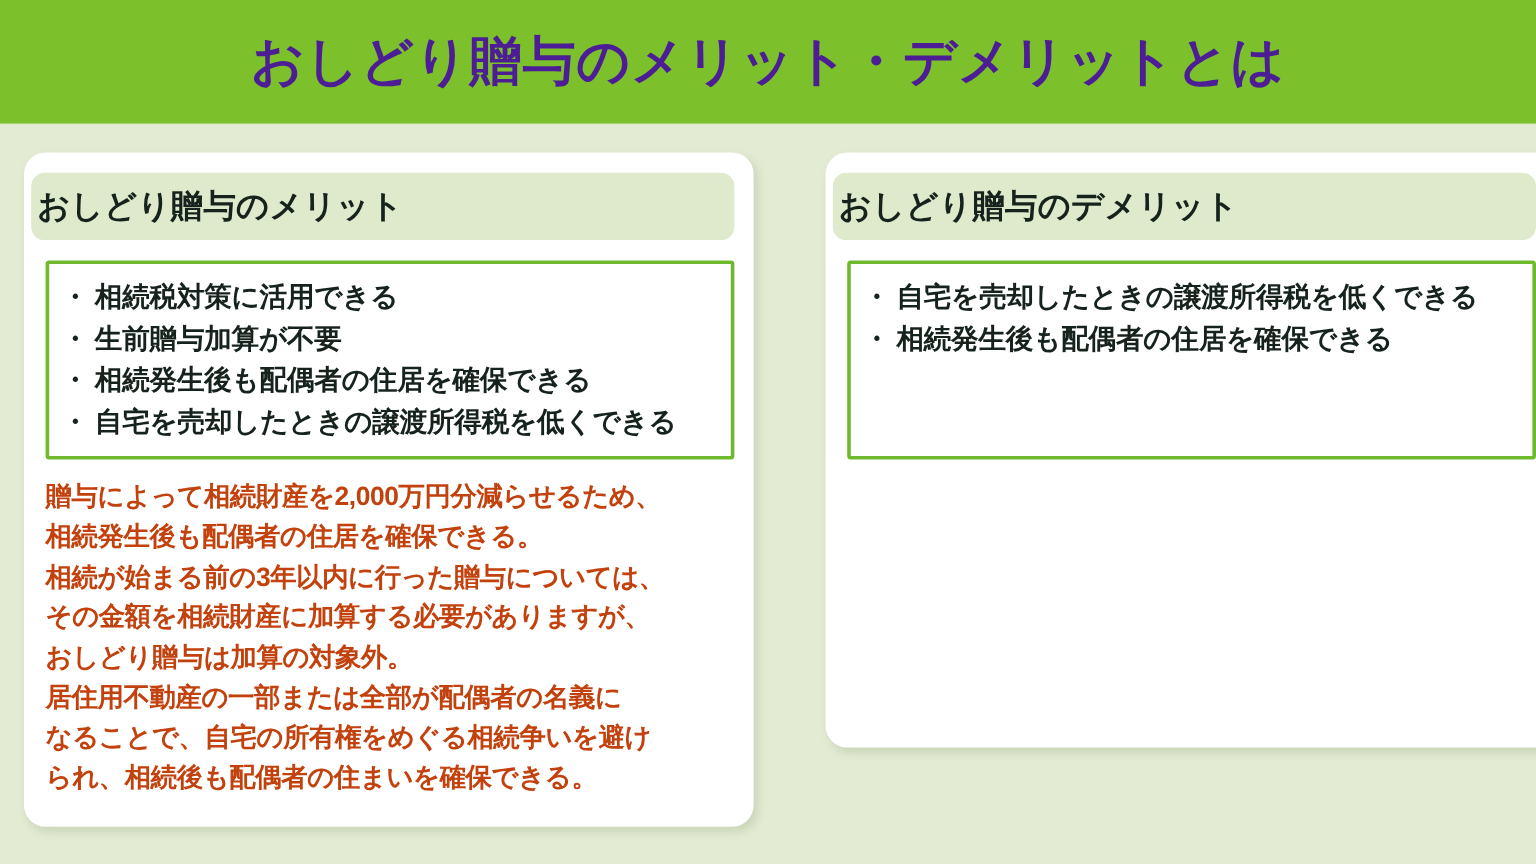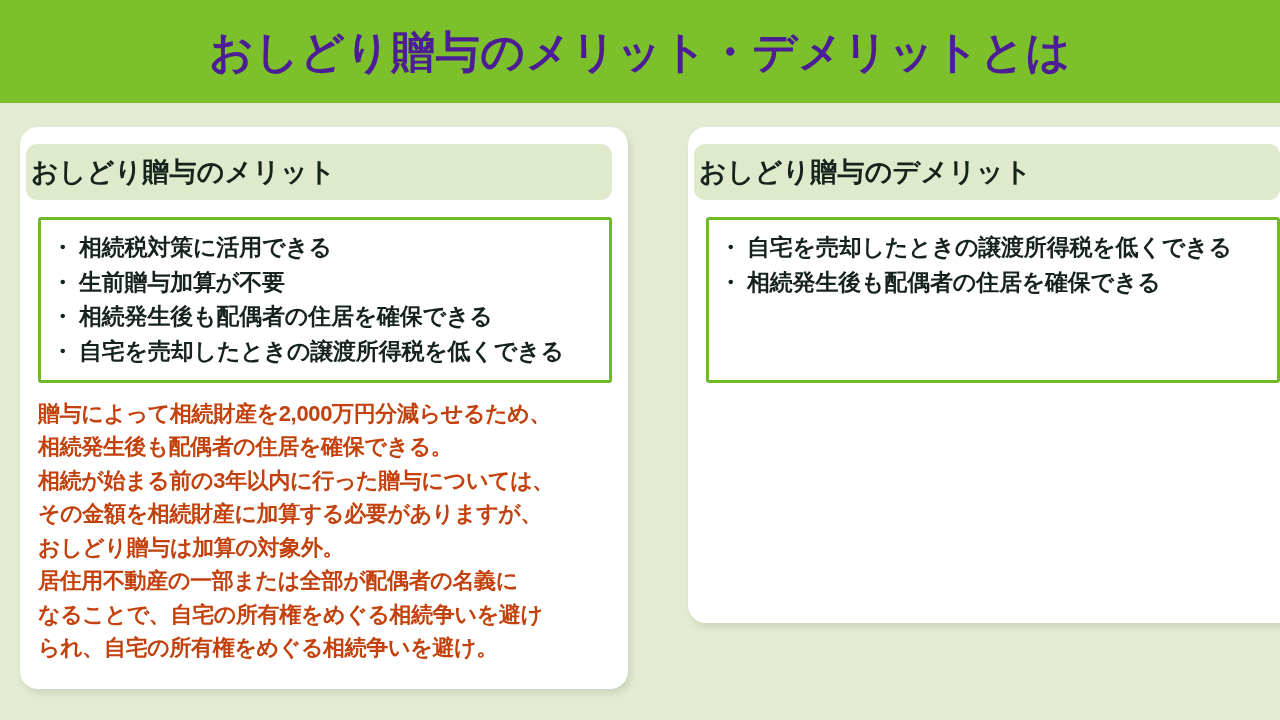--- a/index.html
+++ b/index.html
@@ -152,21 +152,21 @@
     </div>
 
     <div class="card-body">
       <div class="line">贈与によって相続財産を2,000万円分減らせるため、</div>
       <div class="line">相続発生後も配偶者の住居を確保できる。</div>
       <div class="line">相続が始まる前の3年以内に行った贈与については、</div>
       <div class="line">その金額を相続財産に加算する必要がありますが、</div>
       <div class="line">おしどり贈与は加算の対象外。</div>
       <div class="line">居住用不動産の一部または全部が配偶者の名義に</div>
       <div class="line">なることで、自宅の所有権をめぐる相続争いを避け</div>
-      <div class="line">られ、自宅の所有権をめぐる相続争いを避け。</div>
+      <div class="line">られ、相続後も配偶者の住まいを確保できる。</div>
     </div>
   </div>
 
   <div class="card card-right">
     <div class="card-header">
       <span class="card-header-text">おしどり贈与のデメリット</span>
     </div>
 
     <div class="bullet-box">
       <ul class="bullet-list">

